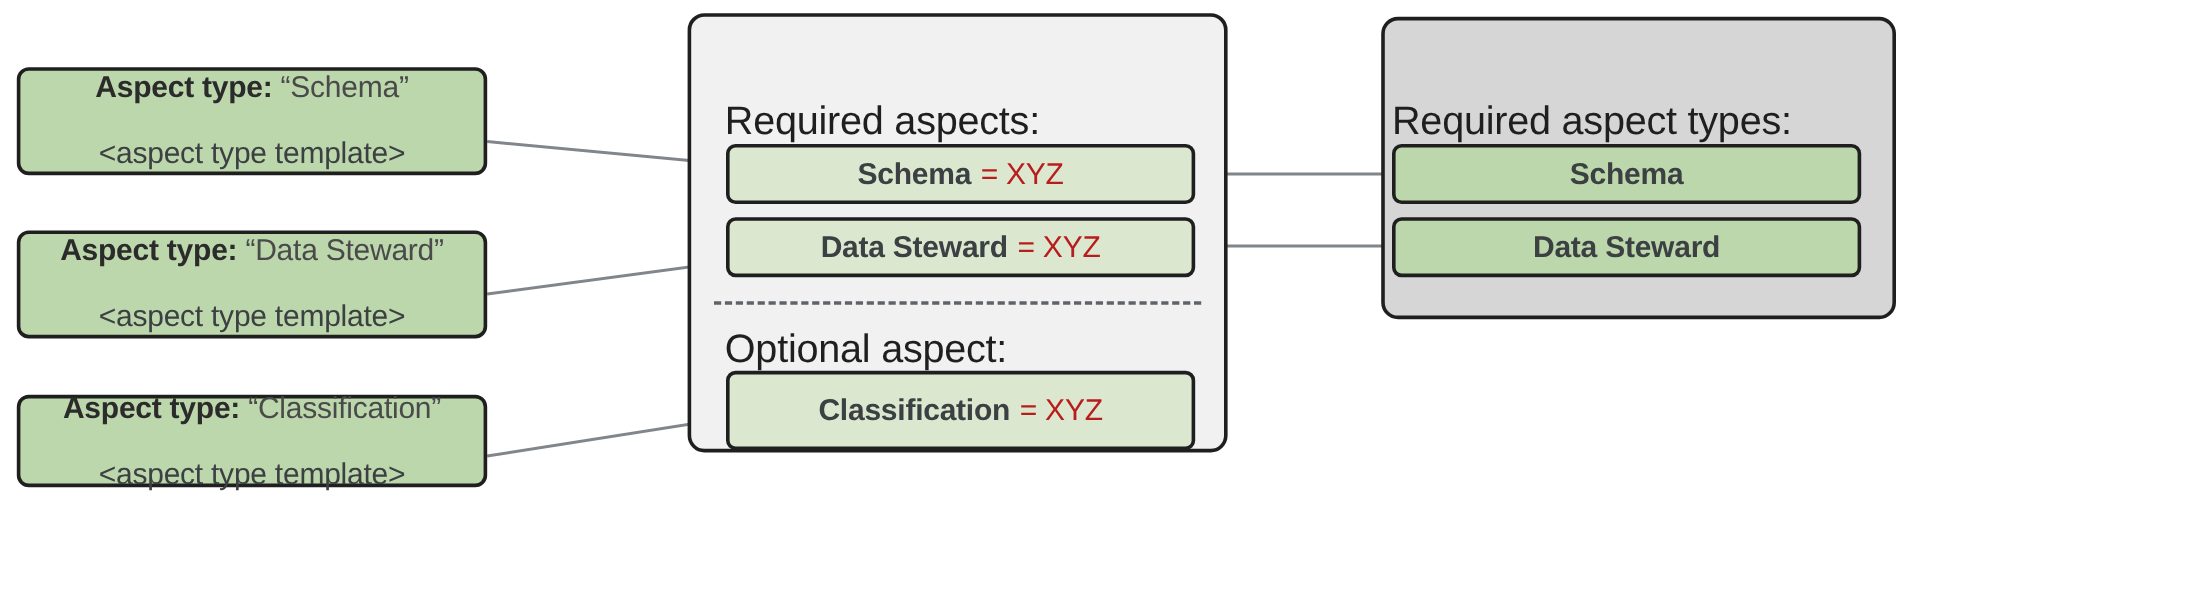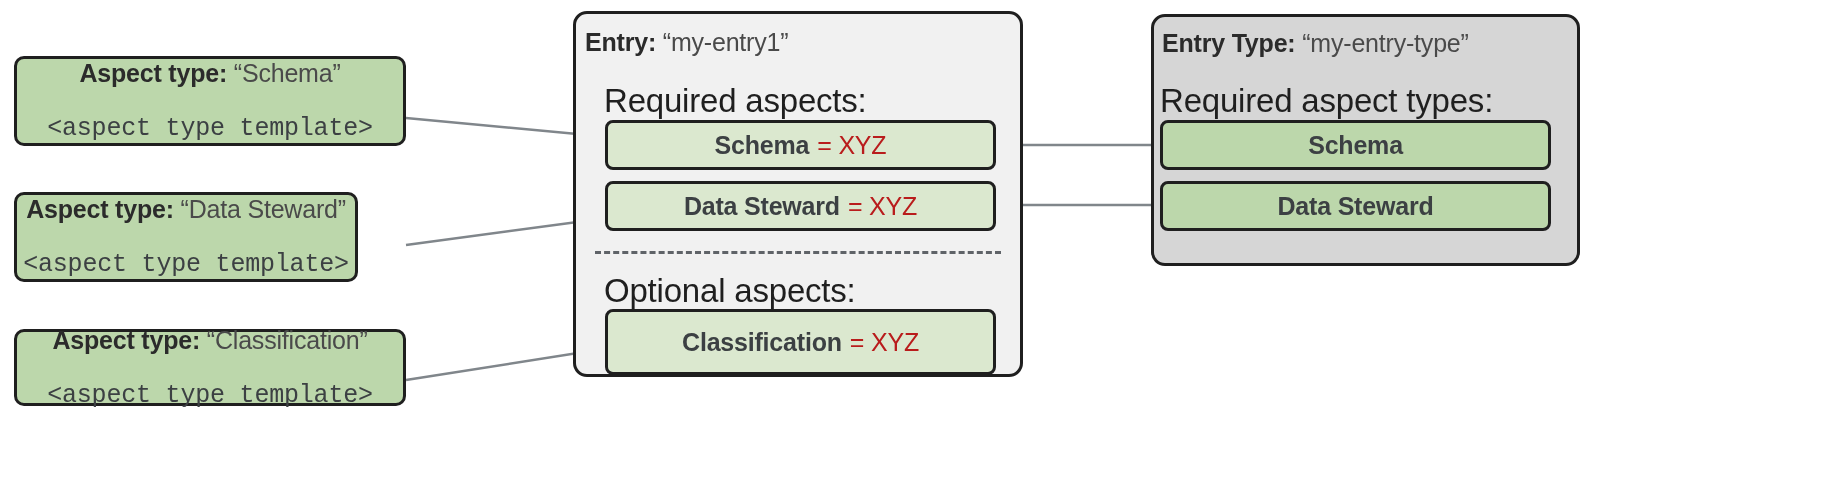--- a/index.html
+++ b/index.html
@@ -54,21 +54,20 @@
   .aspect-type-title span.val {
     font-weight: 400;
     color: #4a4a4a;
   }
   .aspect-type-template {
     font-size: 25px;
     font-weight: 400;
     color: #3c4043;
     white-space: nowrap;
     letter-spacing: -0.2px;
-    font-family: Liberation Mono, monospace;
   }
 
   
   #entry-panel {
     position: absolute;
     left: 573px;
     top: 11px;
     width: 450px;
     height: 366px;
     box-sizing: border-box;
@@ -173,70 +172,62 @@
   </svg>
 
   <div class="aspect-type-box" style="left:14px; top:56px; width:392px; height:90px;">
     <div class="aspect-type-title">
       <b>Aspect type:</b>
       <span class="val">“Schema”</span>
     </div>
     <div class="aspect-type-template">&lt;aspect type template&gt;</div>
   </div>
 
-  <div class="aspect-type-box" style="left:14px; top:192px; width:344px; height:90px;">
+  <div class="aspect-type-box" style="left:14px; top:192px; width:392px; height:90px;">
     <div class="aspect-type-title">
       <b>Aspect type:</b>
       <span class="val">“Data Steward”</span>
     </div>
     <div class="aspect-type-template">&lt;aspect type template&gt;</div>
   </div>
 
   <div class="aspect-type-box" style="left:14px; top:329px; width:392px; height:77px;">
     <div class="aspect-type-title">
       <b>Aspect type:</b>
       <span class="val">“Classification”</span>
     </div>
     <div class="aspect-type-template">&lt;aspect type template&gt;</div>
   </div>
 
   <div id="entry-panel"></div>
 
-  <div class="panel-heading" style="left:585px; top:28px;">
-    <b>Entry:</b>
-    <span>“my-entry1”</span>
-  </div>
 
   <div class="section-label" style="left:604px; top:82px;">Required aspects:</div>
 
   <div class="aspect-chip" style="left:605px; top:120px; width:391px; height:50px;">
     <b>Schema</b>
     <span class="eq" style="margin-left:8px;">= XYZ</span>
   </div>
 
   <div class="aspect-chip" style="left:605px; top:181px; width:391px; height:50px;">
     <b>Data Steward</b>
     <span class="eq" style="margin-left:8px;">= XYZ</span>
   </div>
 
   <div id="dashed-divider"></div>
 
-  <div class="section-label" style="left:604px; top:272px;">Optional aspects:</div>
+  <div class="section-label" style="left:604px; top:272px;">Optional aspect:</div>
 
   <div class="aspect-chip" style="left:605px; top:309px; width:391px; height:66px;">
     <b>Classification</b>
     <span class="eq" style="margin-left:8px;">= XYZ</span>
   </div>
 
   <div id="entry-type-panel"></div>
 
-  <div class="panel-heading" style="left:1162px; top:29px;">
-    <b>Entry Type:</b>
-    <span>“my-entry-type”</span>
-  </div>
 
   <div class="section-label" style="left:1160px; top:82px;">Required aspect types:</div>
 
   <div class="type-chip" style="left:1160px; top:120px; width:391px; height:50px;">
     <span>Schema</span>
   </div>
 
   <div class="type-chip" style="left:1160px; top:181px; width:391px; height:50px;">
     <span>Data Steward</span>
   </div>

